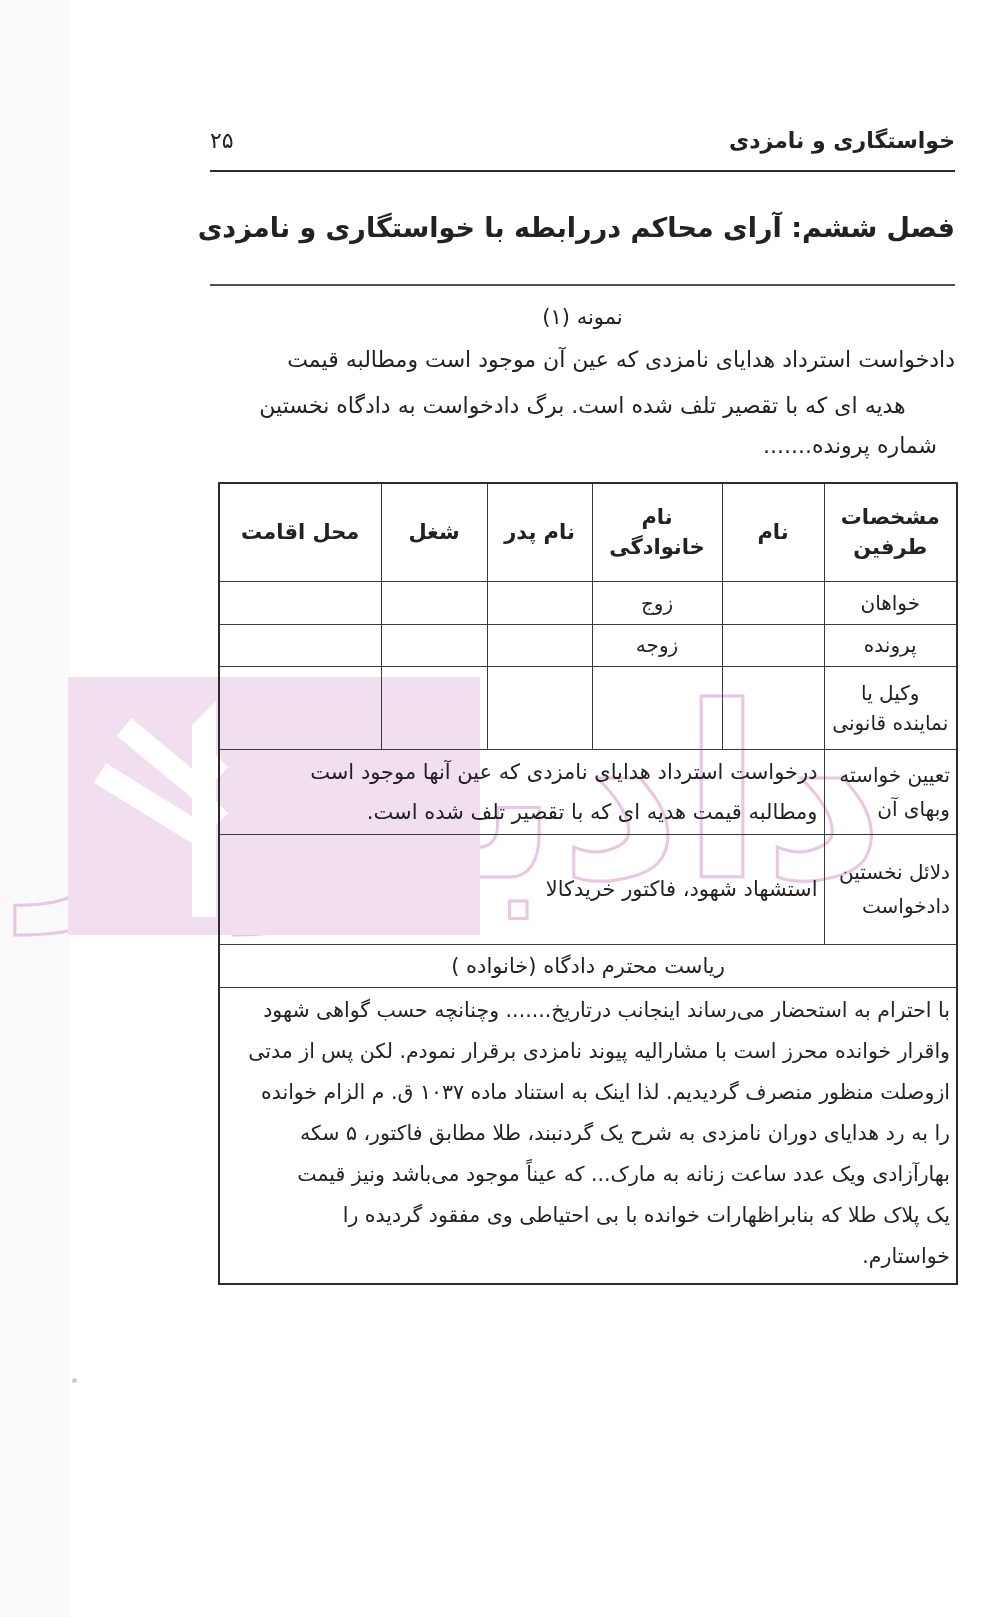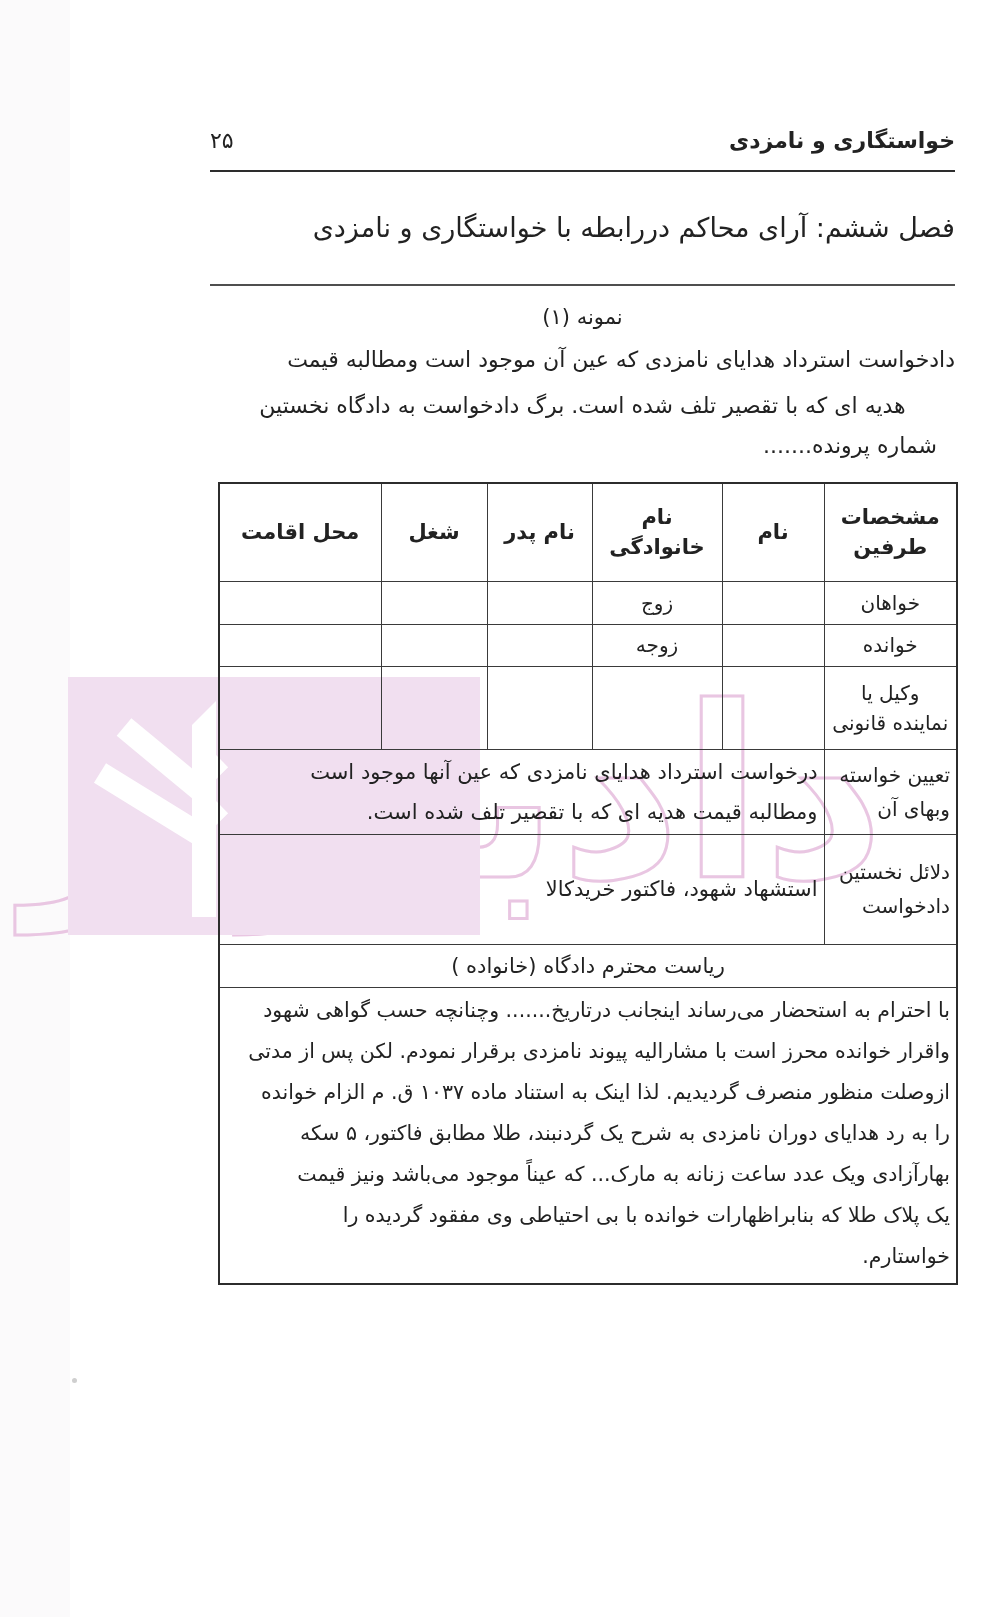--- a/index.html
+++ b/index.html
@@ -34,21 +34,21 @@
   .running-header{
     position:absolute;top:124px;left:0;width:745px;
     display:flex;justify-content:space-between;align-items:baseline;
     font-size:22px;line-height:34px;
   }
   .running-head-text{font-weight:700;}
   .page-number{font-size:22px;}
   .rule-1{position:absolute;top:170px;left:0;width:745px;height:2px;background:#2d2d2d;}
   .chapter-title{
     position:absolute;top:207px;left:0;width:745px;
-    font-size:27px;font-weight:normal;line-height:42px;text-align:right;white-space:nowrap;
+    font-size:27px;font-weight:bold;line-height:42px;text-align:right;white-space:nowrap;
   }
   .rule-2{position:absolute;top:284px;left:0;width:745px;height:2px;background:#4f4f4f;}
   .sample-label{position:absolute;top:297px;left:0;width:745px;text-align:center;font-size:21px;line-height:40px;}
   .intro-line{position:absolute;left:0;width:745px;text-align:right;font-size:22px;line-height:42px;white-space:nowrap;}
   .intro-1{top:339px;}
   .intro-2{top:385px;text-align:center;}
   .case-line{position:absolute;top:426px;left:0;width:745px;text-align:right;padding-left:0;font-size:22px;line-height:40px;box-sizing:border-box;padding-right:18px;}
 
   
   table.form{
@@ -140,21 +140,21 @@
       <tr class="r-plaintiff">
         <td class="label-cell">خواهان</td>
         <td class="value-cell"></td>
         <td class="value-cell">زوج</td>
         <td class="value-cell"></td>
         <td class="value-cell"></td>
         <td class="value-cell"></td>
       </tr>
 
       <tr class="r-defendant">
-        <td class="label-cell">خوانده</td>
+        <td class="label-cell">پرونده</td>
         <td class="value-cell"></td>
         <td class="value-cell">زوجه</td>
         <td class="value-cell"></td>
         <td class="value-cell"></td>
         <td class="value-cell"></td>
       </tr>
 
       <tr class="r-lawyer">
         <td class="label-cell">وکیل یا نماینده قانونی</td>
         <td class="value-cell"></td>

